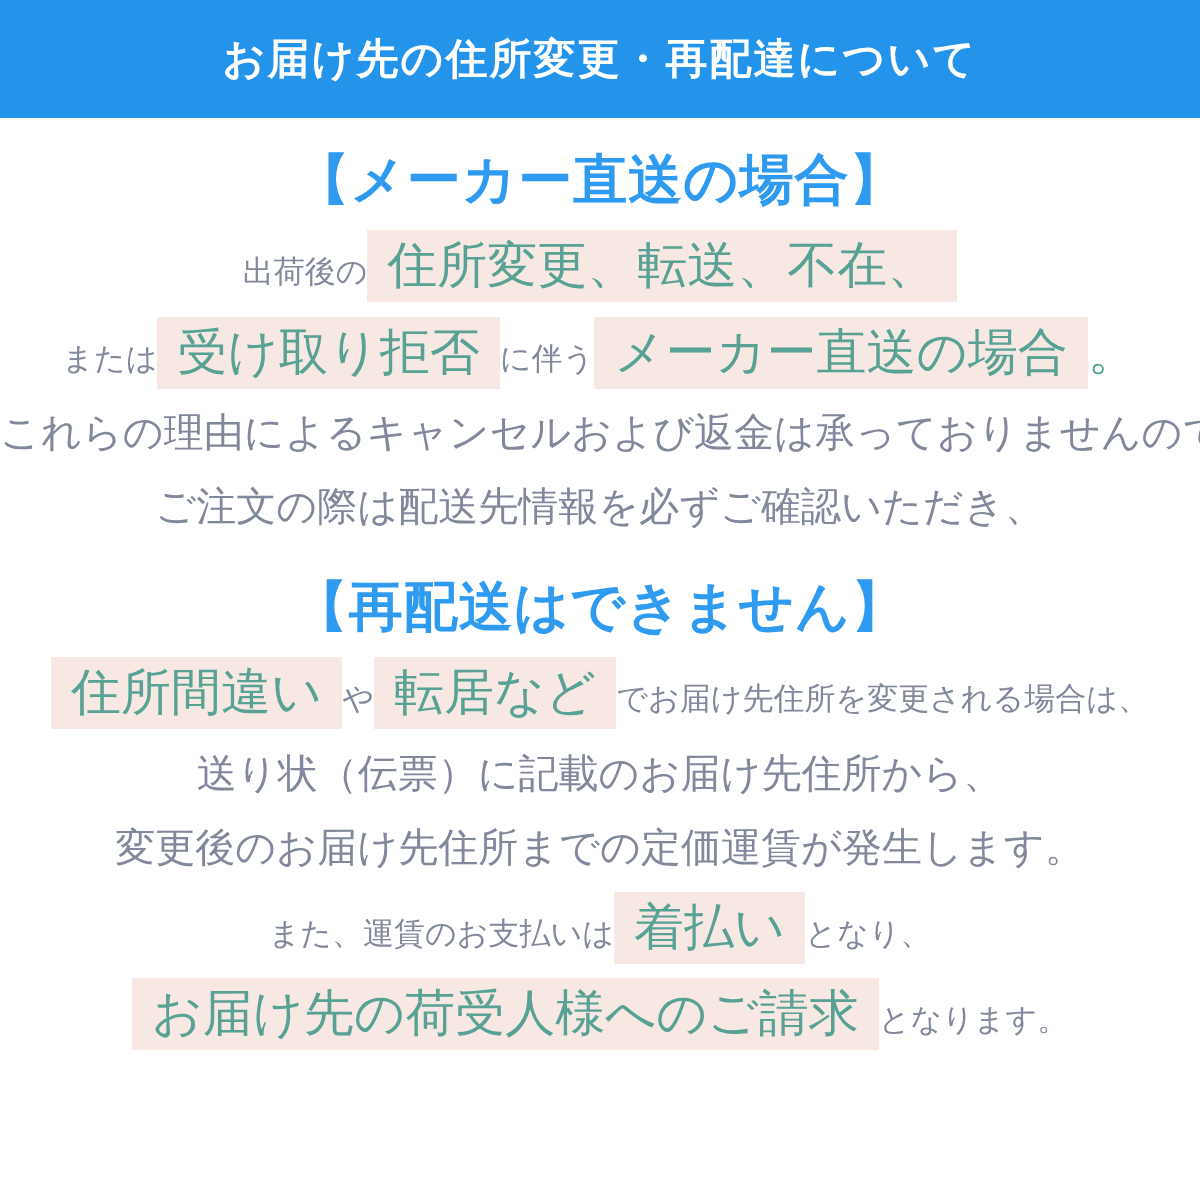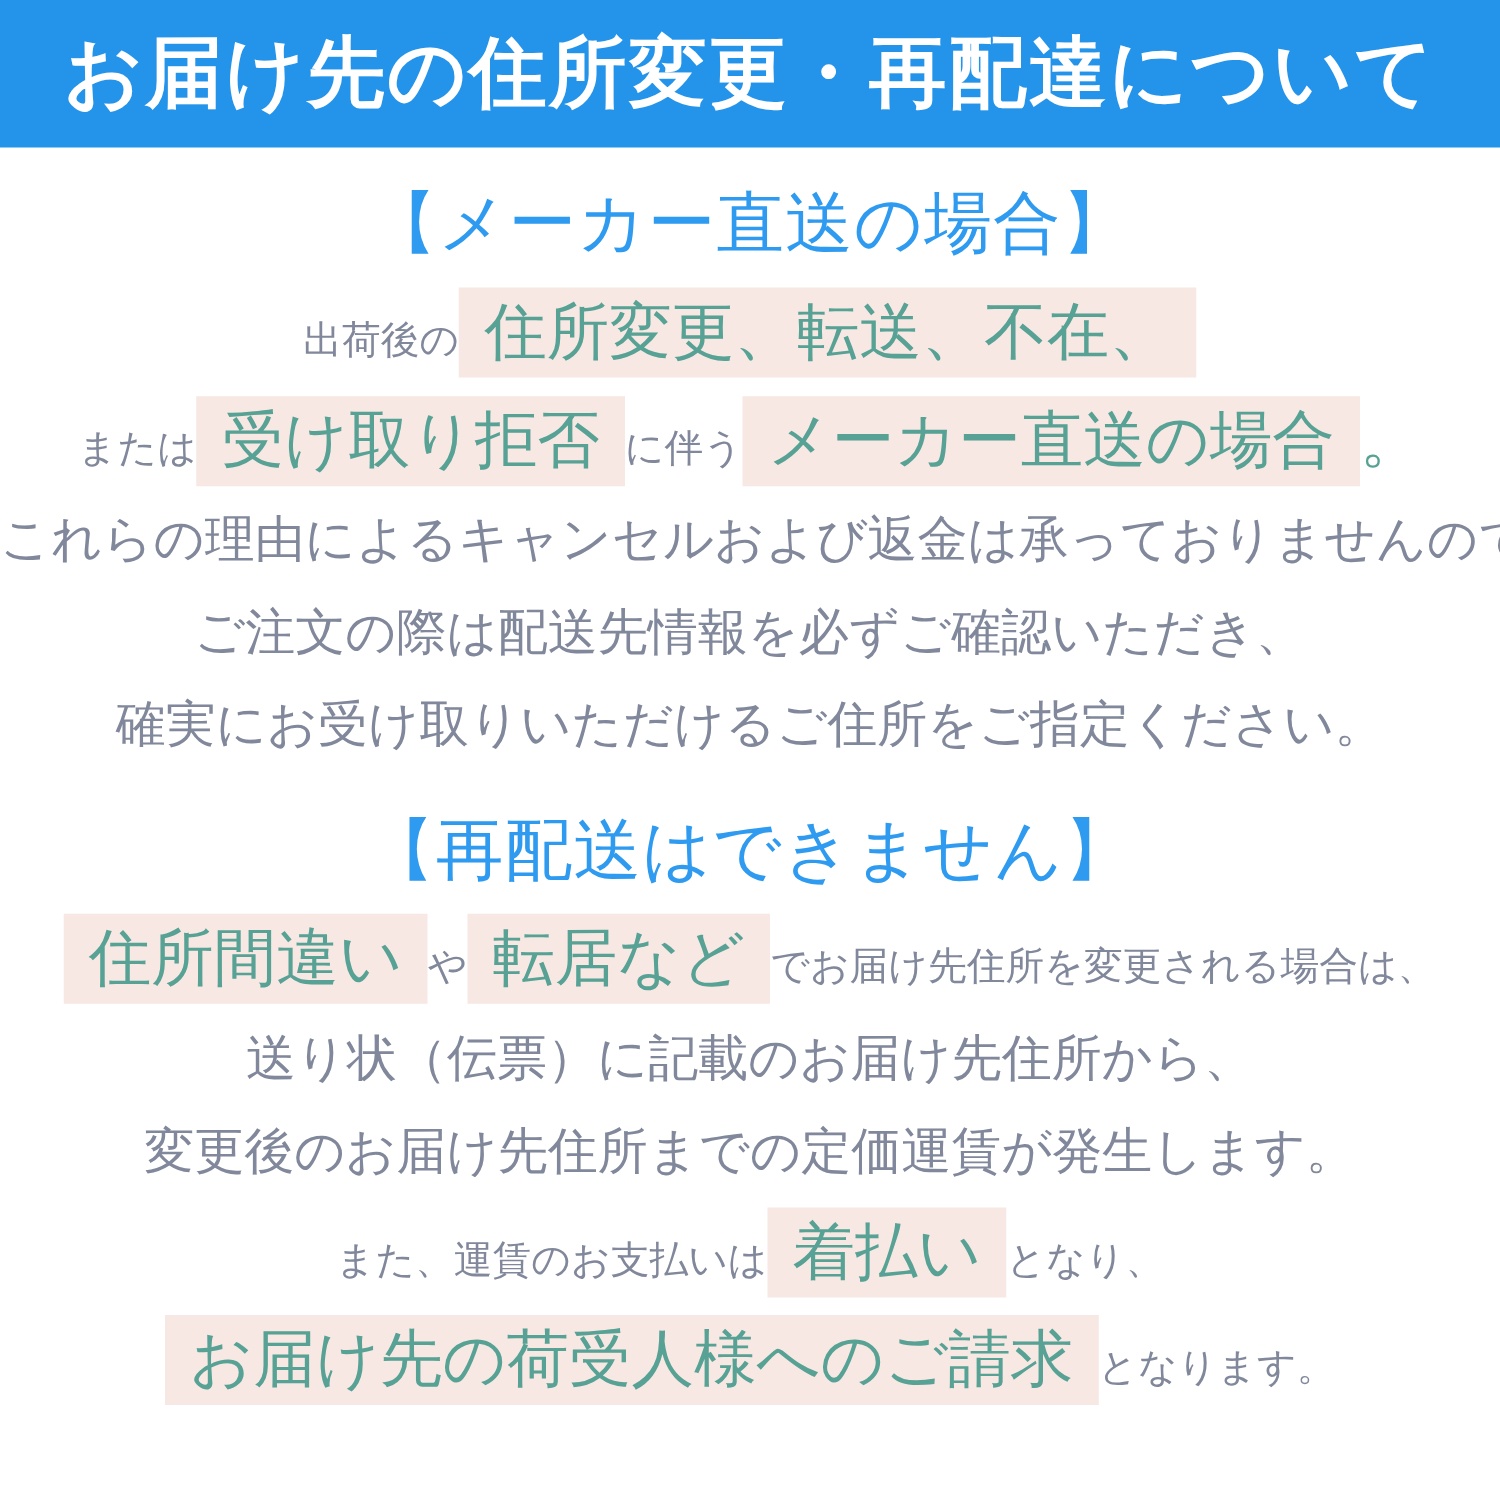--- a/index.html
+++ b/index.html
@@ -21,28 +21,28 @@
     font-family:"Liberation Sans","DejaVu Sans",sans-serif;
     text-align:center;
   }
   .banner{
     width:1200px;height:118px;
     background:var(--banner_bg);
     display:flex;align-items:center;justify-content:center;
   }
   .banner h1{
     color:var(--banner_text);
-    font-size:62px;font-weight:bold;
+    font-size:42px;font-weight:bold;
     letter-spacing:2px;line-height:1;
     white-space:nowrap;
   }
   .content{padding-top:2px;}
   .heading{
     color:var(--heading_blue);
-    font-size:54px;font-weight:normal;
+    font-size:54px;font-weight:bold;
     letter-spacing:1px;line-height:1.15;
     margin-top:28px;
   }
   .heading.second{margin-top:44px;}
   .line{
     margin-top:24px;
     line-height:1.25;
     white-space:nowrap;
   }
   .seg-gray{
@@ -76,21 +76,20 @@
     <h2 class="heading">【メーカー直送の場合】</h2>
 
     <p class="line mixed"><span class="seg-gray">出荷後の</span><span class="seg-hl">住所変更、転送、不在、</span></p>
 
     <p class="line mixed"><span class="seg-gray">または</span><span class="seg-hl">受け取り拒否</span><span class="seg-gray">に伴う</span><span class="seg-hl">メーカー直送の場合</span><span class="seg-teal">。</span></p>
 
     <p class="line"><span class="seg-gray">これらの理由によるキャンセルおよび返金は承っておりませんので、</span></p>
 
     <p class="line"><span class="seg-gray">ご注文の際は配送先情報を必ずご確認いただき、</span></p>
 
-    <p class="line"><span class="seg-gray">確実にお受け取りいただけるご住所をご指定ください。</span></p>
 
     <h2 class="heading second">【再配送はできません】</h2>
 
     <p class="line mixed"><span class="seg-hl">住所間違い</span><span class="seg-gray">や</span><span class="seg-hl">転居など</span><span class="seg-gray">でお届け先住所を変更される場合は、</span></p>
 
     <p class="line"><span class="seg-gray">送り状（伝票）に記載のお届け先住所から、</span></p>
 
     <p class="line"><span class="seg-gray">変更後のお届け先住所までの定価運賃が発生します。</span></p>
 
     <p class="line mixed"><span class="seg-gray">また、運賃のお支払いは</span><span class="seg-hl">着払い</span><span class="seg-gray">となり、</span></p>

